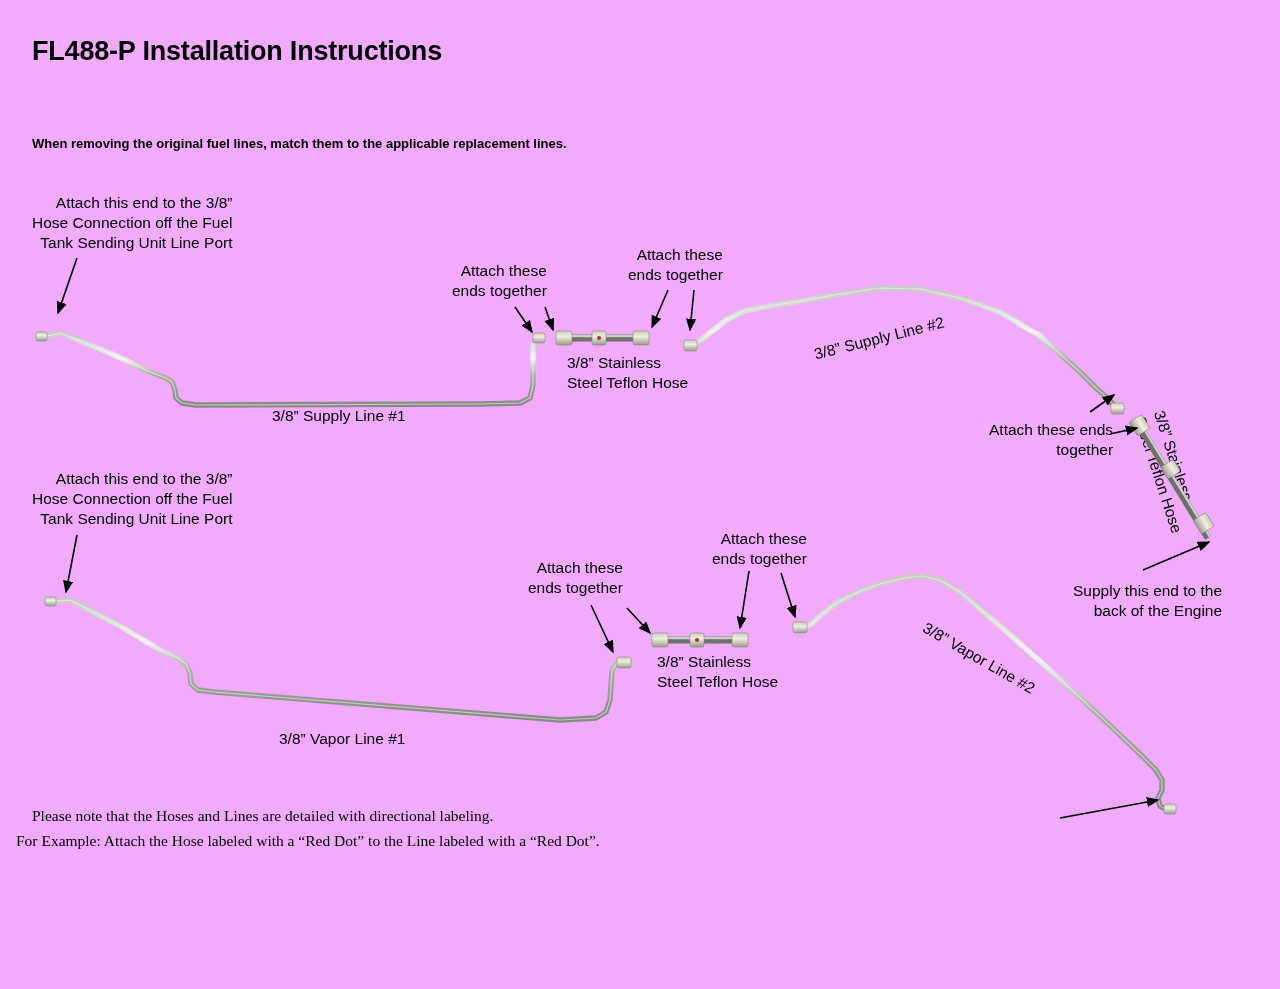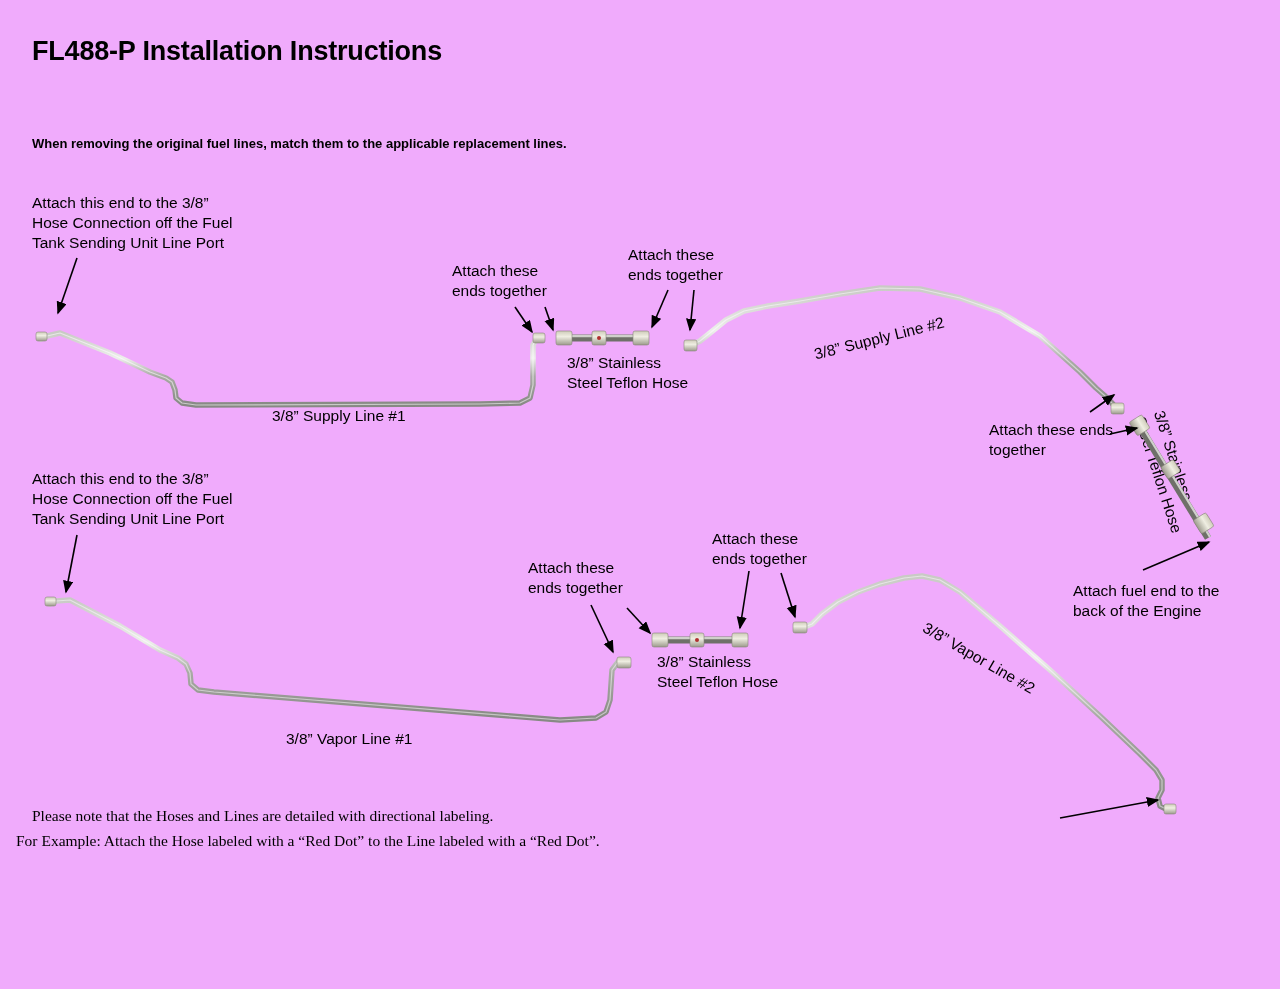--- a/index.html
+++ b/index.html
@@ -32,20 +32,21 @@
     font-size: 17.5px;
     font-weight: bold;
   }
   .bold-note {
     font-size: 13px;
     font-weight: bold;
   }
   .callout {
     font-size: 15.5px;
     font-weight: normal;
+    text-align: right;
   }
   .linelabel {
     font-size: 15.5px;
   }
   .footer {
     font-size: 15.5px;
     font-family: Liberation Serif, serif;
   }
   svg.overlay {
     position: absolute;
@@ -94,29 +95,29 @@
 
   <div class="txt callout" style="left:528px; top:558px;">Attach these
 ends together</div>
 
   <div class="txt callout" style="left:712px; top:529px;">Attach these
 ends together</div>
 
   <div class="txt callout" style="left:941px; top:420px;margin-left:48px;">Attach these ends
 together</div>
 
-  <div class="txt callout" style="left:1073px; top:581px;">Attach fuel end to the
+  <div class="txt callout" style="left:1073px; top:581px;">Supply this end to the
 back of the Engine</div>
 
 
   <div class="txt linelabel" style="left:272px; top:406px;">3/8” Supply Line #1</div>
 
   <div class="txt linelabel rot-supply2" style="left:812px; top:345px;">3/8” Supply Line #2</div>
 
-  <div class="txt linelabel" style="left:286px; top:729px;">3/8” Vapor Line #1</div>
+  <div class="txt linelabel" style="left:279px; top:729px;">3/8” Vapor Line #1</div>
 
   <div class="txt linelabel rot-vapor2" style="left:929px; top:618px;">3/8” Vapor Line #2</div>
 
   <div class="txt linelabel" style="left:567px; top:353px;">3/8” Stainless
 Steel Teflon Hose</div>
 
   <div class="txt linelabel" style="left:657px; top:652px;">3/8” Stainless
 Steel Teflon Hose</div>
 
   <div class="txt linelabel rot-hose-v" style="left:1168px; top:408px;">3/8” Stainless

